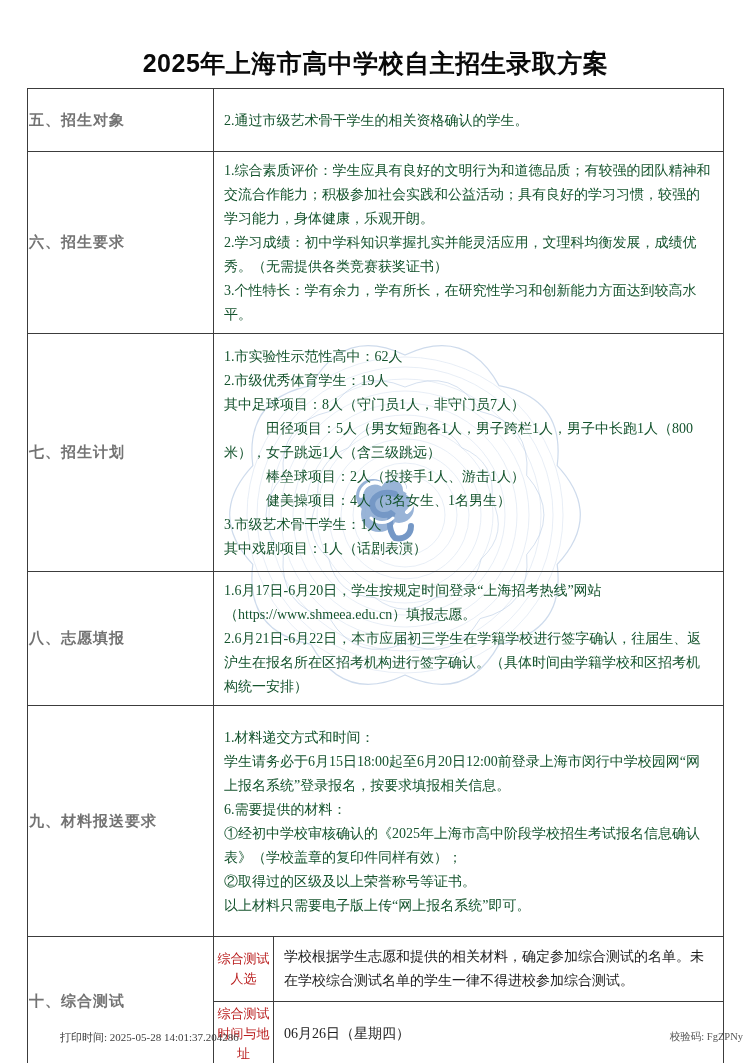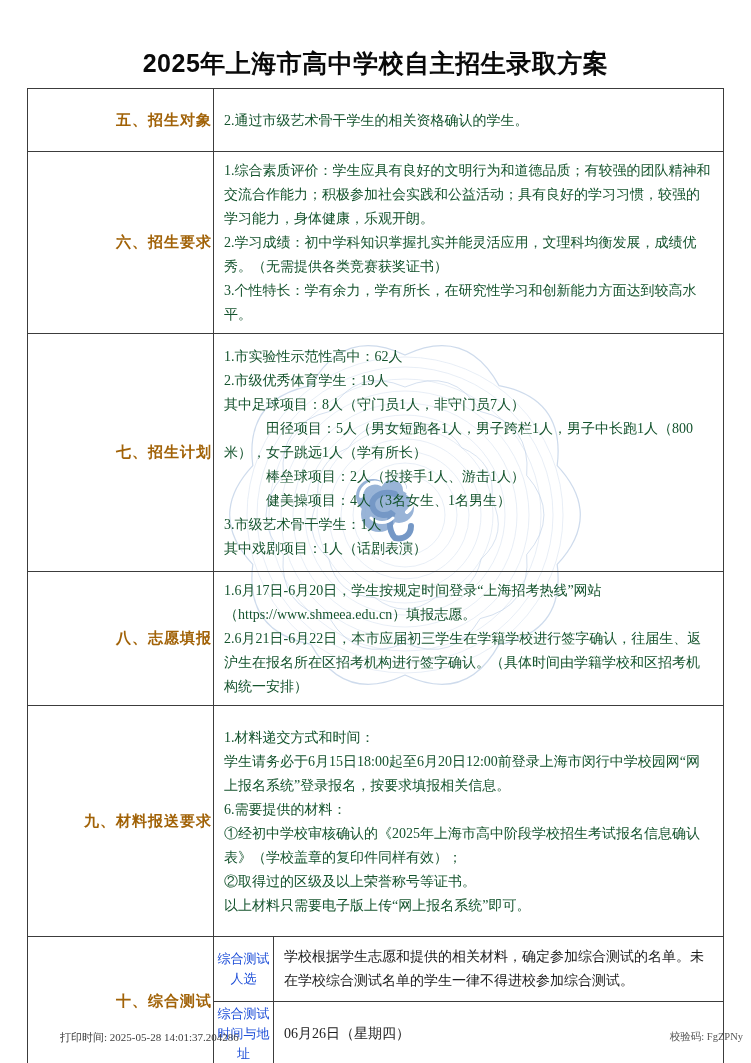--- a/index.html
+++ b/index.html
@@ -41,41 +41,41 @@
   }
   table.doc td{
     border:1.5px solid #3c3c3c;
     vertical-align:middle;
     background:transparent;
   }
   col.c-head{width:186px;}
   col.c-sub{width:60px;}
   col.c-main{width:450px;}
   td.rowhead{
-    text-align:right;
+    text-align:left;
     font-family:"Liberation Sans","DejaVu Sans",sans-serif;
     font-weight:700;
     font-size:15px;
-    color:#a16207;
+    color:#737373;
     letter-spacing:1px;
   }
   td.body{
     vertical-align:top;
     padding:7px 10px 6px 10px;
     font-size:14px;
     line-height:24px;
     color:#14532d;
   }
   td.body p{margin:0;}
   td.sublabel{
     text-align:center;
     font-size:13px;
     line-height:20px;
     padding:2px 1px;
-    color:#1d4ed8;
+    color:#b91c1c;
   }
   td.subbody{
     vertical-align:middle;
     padding:8px 10px;
     font-size:14px;
     line-height:24px;
   }
   tr.r5{height:63px;}
   tr.r6{height:159px;}
   tr.r7{height:238px;}
@@ -156,21 +156,21 @@
           <p>3.个性特长：学有余力，学有所长，在研究性学习和创新能力方面达到较高水平。</p>
         </td>
       </tr>
 
       <tr class="r7">
         <td class="rowhead">七、招生计划</td>
         <td class="body" colspan="2">
           <p>1.市实验性示范性高中：62人</p>
           <p>2.市级优秀体育学生：19人</p>
           <p>其中足球项目：8人（守门员1人，非守门员7人）</p>
-          <p>　　　田径项目：5人（男女短跑各1人，男子跨栏1人，男子中长跑1人（800米），女子跳远1人（学有所长）</p>
+          <p>　　　田径项目：5人（男女短跑各1人，男子跨栏1人，男子中长跑1人（800米），女子跳远1人（含三级跳远）</p>
           <p>　　　棒垒球项目：2人（投接手1人、游击1人）</p>
           <p>　　　健美操项目：4人（3名女生、1名男生）</p>
           <p>3.市级艺术骨干学生：1人</p>
           <p>其中戏剧项目：1人（话剧表演）</p>
         </td>
       </tr>
 
       <tr class="r8">
         <td class="rowhead">八、志愿填报</td>
         <td class="body" colspan="2">

